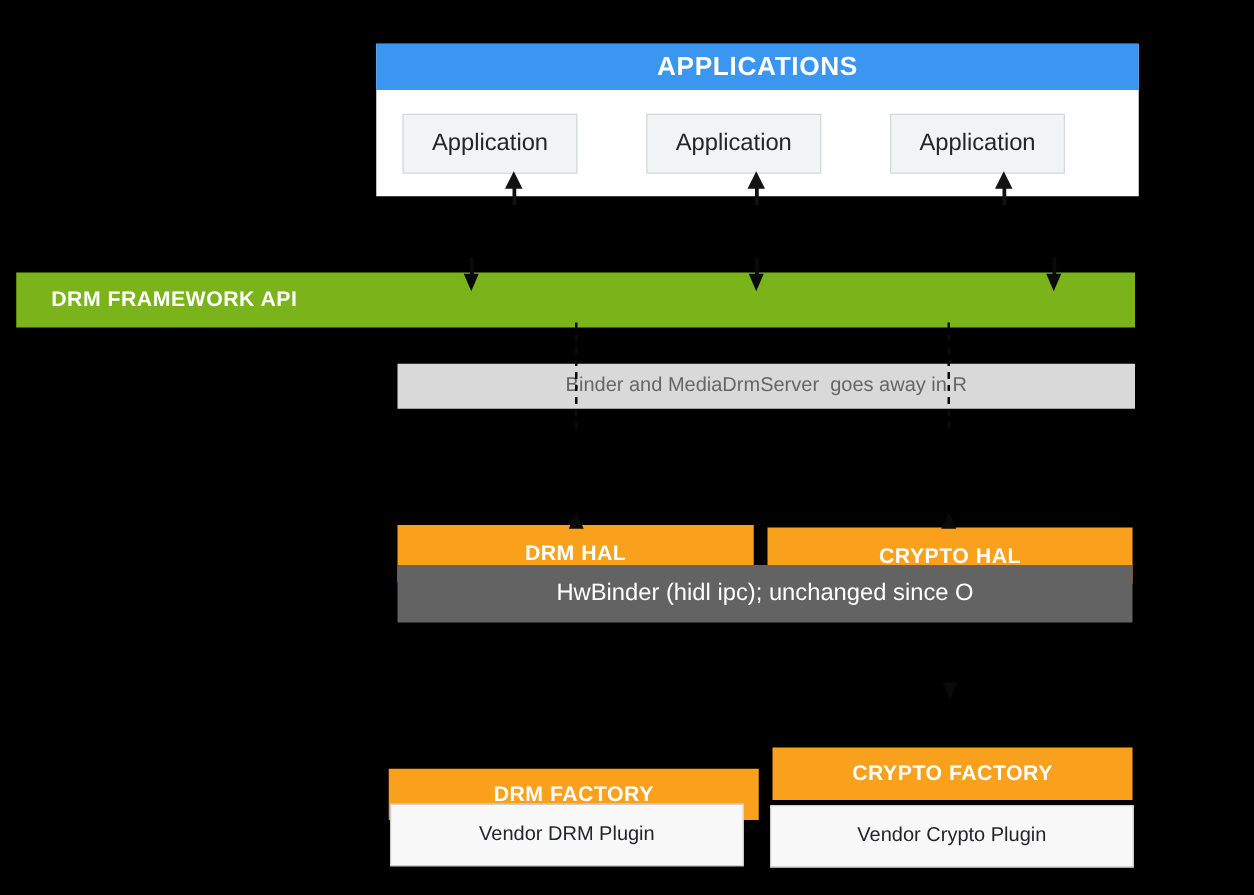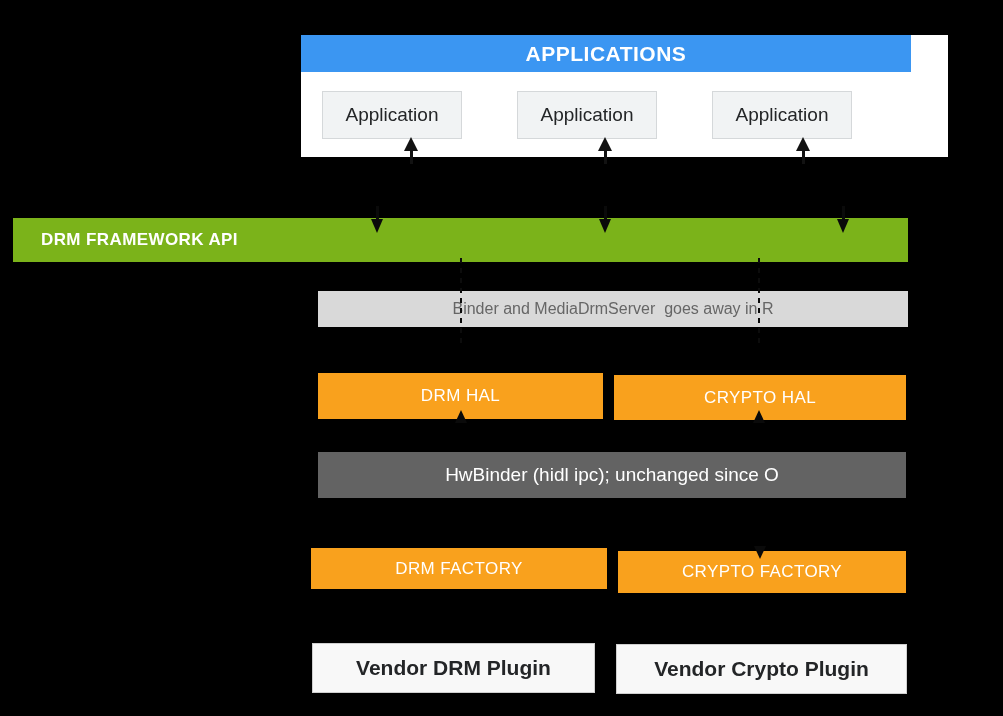--- a/index.html
+++ b/index.html
@@ -4,21 +4,21 @@
 <style>
   html,body{margin:0;padding:0;background:#000;}
   #stage{
     position:relative;width:1003px;height:716px;background:var(--canvas-bg,#000);
     font-family:"Liberation Sans",sans-serif;overflow:hidden;
   }
   .abs{position:absolute;}
   .center{display:flex;align-items:center;justify-content:center;}
 
   
-  #apps-panel{left:301px;top:35px;width:610px;height:122px;background:#fff;padding-left:37px;}
+  #apps-panel{left:301px;top:35px;width:610px;height:122px;background:#fff;}
   #apps-header{left:0;top:0;width:610px;height:37px;background:var(--blue,#3b96f2);
     color:#fff;font-size:21px;font-weight:bold;letter-spacing:.5px;}
   .app-box{top:56px;width:140px;height:48px;background:var(--box-bg,#f1f3f4);
     border:1px solid var(--box-border,#d5d8da);box-sizing:border-box;
     color:var(--text-dark,#232527);font-size:19px;}
   #app-box-1{left:21px;} #app-box-2{left:216px;} #app-box-3{left:411px;}
 
   
   .up-arrow-shaft{width:3px;height:18px;background:#121212;top:146px;}
   .up-arrow-head{width:0;height:0;border-left:7px solid transparent;border-right:7px solid transparent;
@@ -36,41 +36,41 @@
 
   
   .dashed-line{width:2px;top:258px;height:88px;
     background:repeating-linear-gradient(to bottom,#0c0c0c 0 5px,transparent 5px 10px);}
 
   
   #binder-note{left:318px;top:291px;width:590px;height:36px;background:var(--gray-light,#d9d9d9);
     color:var(--text-muted,#666);font-size:16px;white-space:pre;}
 
   
-  .orange-box{background:var(--orange,#f9a11d);color:#fff;font-weight:normal;letter-spacing:.4px;font-size:17px;}
+  .orange-box{background:var(--orange,#f9a11d);color:#fff;font-weight:bold;letter-spacing:.4px;font-size:17px;margin-top:47px;}
   #drm-hal{left:318px;top:373px;width:285px;height:46px;}
   #crypto-hal{left:614px;top:375px;width:292px;height:45px;}
 
   
   .notch-up{width:0;height:0;border-left:6px solid transparent;border-right:6px solid transparent;
     border-bottom:13px solid #0a0a0a;top:410px;}
   #factory-notch{width:0;height:0;border-left:6px solid transparent;border-right:6px solid transparent;
     border-top:13px solid #0a0a0a;top:546px;left:754px;}
 
   
   #hwbinder-bar{left:318px;top:452px;width:588px;height:46px;background:var(--gray-dark,#636363);
     color:#fff;font-size:19px;}
 
   
-  #drm-factory{left:311px;top:548px;width:296px;height:41px;}
+  #drm-factory{left:311px;top:568px;width:296px;height:41px;}
   #crypto-factory{left:618px;top:551px;width:288px;height:42px;}
 
   
   .vendor-box{background:var(--vendor-bg,#f8f8f8);border:1px solid var(--vendor-border,#cfcfcf);
-    box-sizing:border-box;color:var(--text-dark,#1d1d1d);font-size:21px;font-weight:bold;}
+    box-sizing:border-box;color:var(--text-dark,#1d1d1d);font-size:16px;}
   #vendor-drm{left:312px;top:643px;width:283px;height:50px;}
   #vendor-crypto{left:616px;top:644px;width:291px;height:50px;}
 </style>
 </head>
 <body>
 
 <div id="stage">
 
   <div id="apps-panel" class="abs">
     <div id="apps-header" class="abs center">APPLICATIONS</div>

